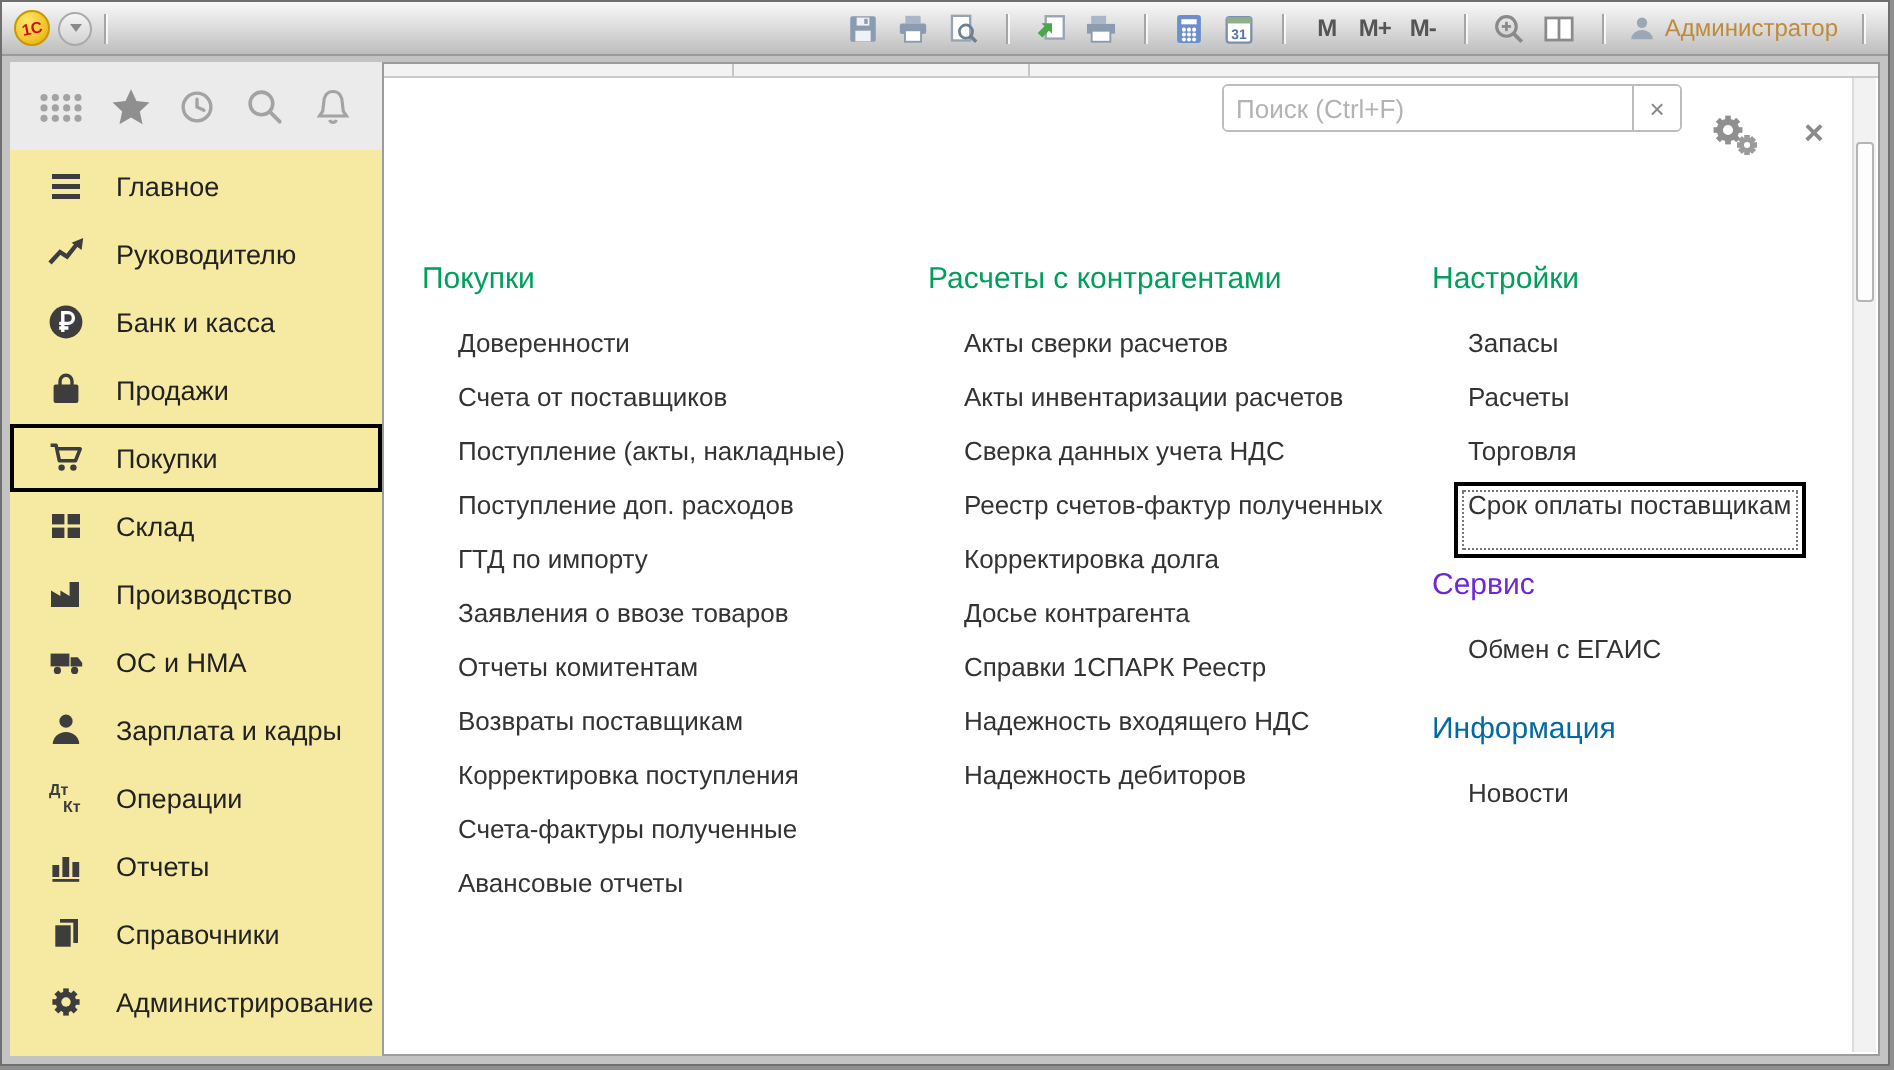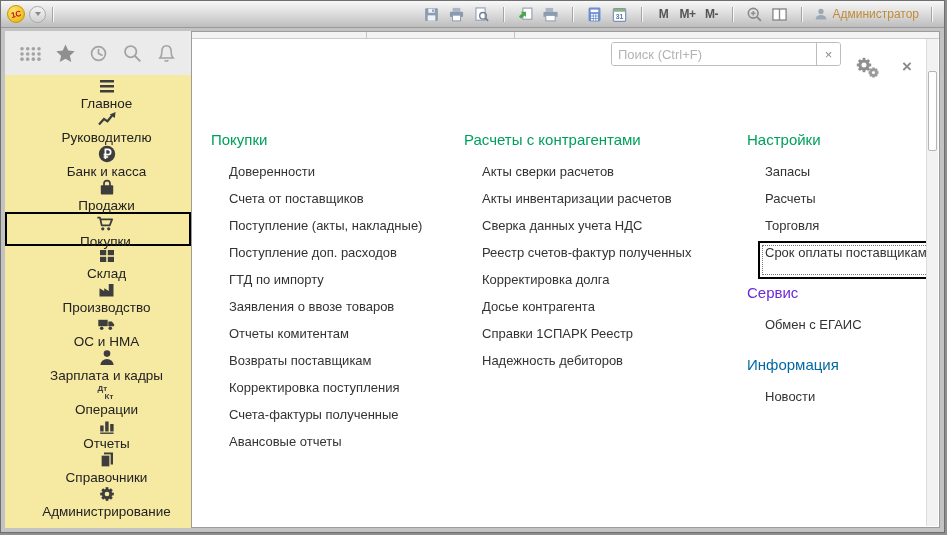--- a/index.html
+++ b/index.html
@@ -17,21 +17,21 @@
   .toolbar{display:flex;align-items:center;gap:6px;}
   .tb-btn{display:flex;align-items:center;justify-content:center;min-width:18px;height:20px;background:transparent;border:none;padding:0 1px;}
   .tb-text{font-size:12px;font-weight:bold;color:#555;letter-spacing:-.5px;}
   .tb-user{display:flex;align-items:center;gap:4px;font-size:12px;color:#bf8b3a;}
   
   .main{flex:1;display:flex;padding:3px 4px 4px 4px;min-height:0;}
   .sidebar{width:186px;flex:0 0 186px;display:flex;flex-direction:column;}
   .side-top{height:44px;background:#ebebeb;display:flex;align-items:center;justify-content:space-around;padding:0 8px;}
   .side-top .ic{display:flex;}
   .side-items{flex:1;background:#f6e9a2;padding-top:1px;}
-  .sb-item{height:34px;display:flex;align-items:center;gap:0;padding-left:17px;box-sizing:border-box;cursor:pointer;flex-direction:column;}
+  .sb-item{height:34px;display:flex;align-items:center;gap:14px;padding-left:17px;box-sizing:border-box;cursor:pointer;}
   .sb-item .ic{width:22px;display:flex;justify-content:center;}
   .sb-item .lbl{font-size:13.5px;color:#222;}
   .sb-item.selected{border:2px solid #000;padding-left:15px;}
   
   .content{flex:1;background:#fff;border:1px solid #9c9c9c;position:relative;min-width:0;}
   .tabstrip{position:absolute;left:0;top:0;right:0;height:6px;background:#f3f3f3;border-bottom:1px solid #cacaca;}
   .tabstrip i{position:absolute;top:0;bottom:0;width:1px;background:#c6c6c6;}
   .tabstrip i:nth-child(1){left:174px;}
   .tabstrip i:nth-child(2){left:322px;}
   .search-group{position:absolute;left:419px;top:10px;display:flex;height:24px;box-sizing:border-box;border:1px solid #bdbdbd;border-radius:3px;overflow:hidden;background:#fff;}
@@ -405,24 +405,25 @@
           <div class="col" style="left:272px">
             <div class="sect">
               <h2 class="col-h" style="color:#00a05c">Расчеты с контрагентами</h2>
               <div class="col-item">Акты сверки расчетов</div>
               <div class="col-item">Акты инвентаризации расчетов</div>
               <div class="col-item">Сверка данных учета НДС</div>
               <div class="col-item">Реестр счетов-фактур полученных</div>
               <div class="col-item">Корректировка долга</div>
               <div class="col-item">Досье контрагента</div>
               <div class="col-item">Справки 1СПАРК Реестр</div>
+              <div class="col-item">Надежность входящего НДС</div>
               <div class="col-item">Надежность дебиторов</div>
             </div>
           </div>
-          <div class="col" style="left:555px">
+          <div class="col" style="left:524px">
             <div class="sect">
               <h2 class="col-h" style="color:#00a05c">Настройки</h2>
               <div class="col-item">Запасы</div>
               <div class="col-item">Расчеты</div>
               <div class="col-item">Торговля</div>
               <div class="col-item"><span class="boxed">Срок оплаты поставщикам</span></div>
             </div>
             <div class="sect">
               <h2 class="col-h" style="color:#6d28d9">Сервис</h2>
               <div class="col-item">Обмен с ЕГАИС</div>

